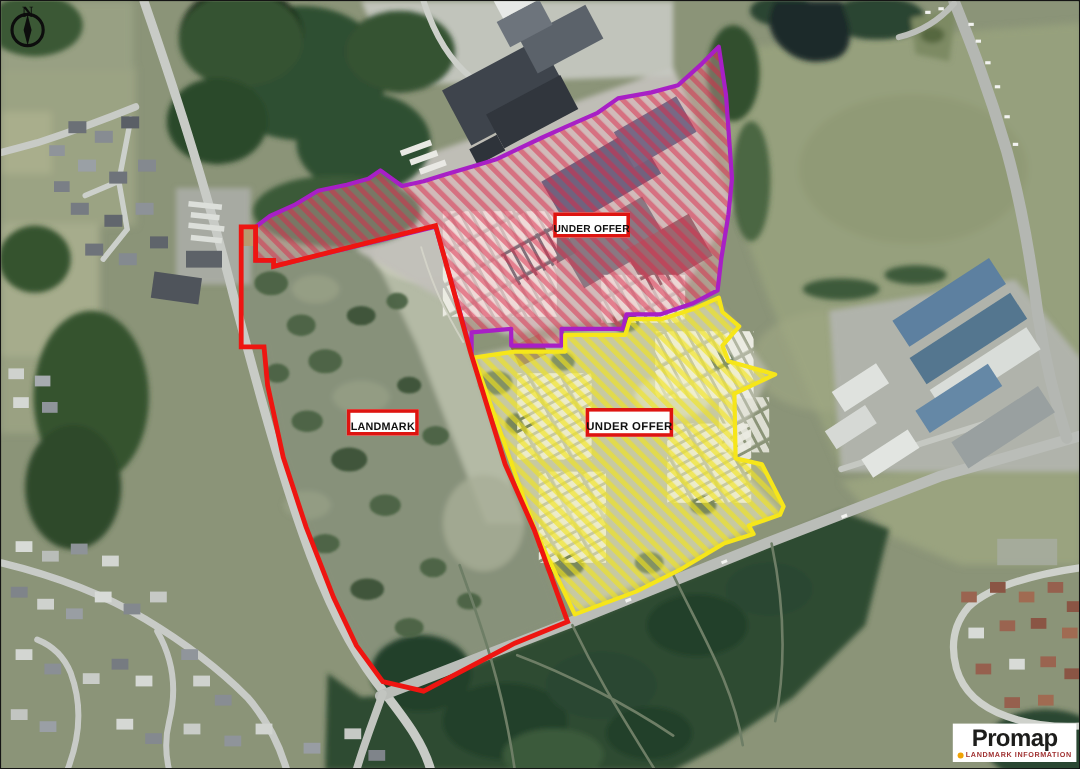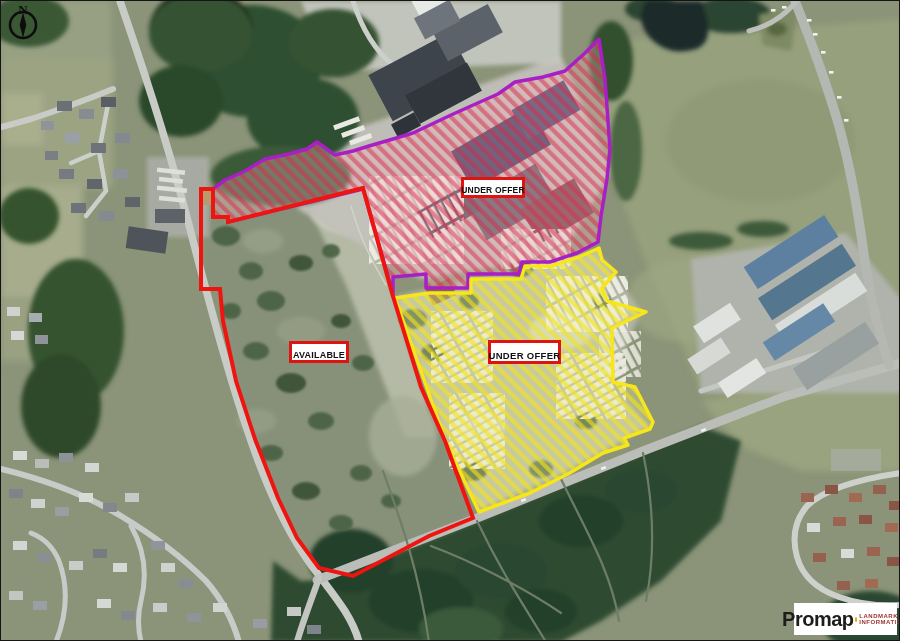--- a/index.html
+++ b/index.html
@@ -7,21 +7,21 @@
     border:1px solid #141414;box-sizing:border-box;background:#8b9478;
     font-family:"Liberation Sans",sans-serif;}
   .map-stage svg{position:absolute;left:0;top:0;}
   .site-label{position:absolute;display:flex;align-items:flex-end;justify-content:center;
     background:#fefefe;border:3px solid #de1410;box-sizing:border-box;
     font-weight:bold;color:#101010;white-space:nowrap;}
   #lbl-north{left:460px;top:176px;width:64px;height:21px;font-size:8.5px;letter-spacing:.2px;}
   #lbl-avail{left:288px;top:340px;width:60px;height:22px;font-size:9px;letter-spacing:.2px;}
   #lbl-south{left:487px;top:339px;width:73px;height:24px;font-size:9.5px;letter-spacing:.3px;}
   .promap{position:absolute;right:2px;top:602px;width:103px;height:32px;background:#ffffff;
-    display:flex;flex-direction:row;align-items:center;justify-content:center;gap:1px;}
+    display:flex;flex-direction:column;align-items:center;justify-content:center;gap:1px;}
   .promap-word{font-weight:700;font-size:20px;line-height:1;letter-spacing:-.5px;color:#1d1d1b;}
   .promap-sub{display:flex;align-items:center;gap:2px;font-weight:700;font-size:6px;
     letter-spacing:.5px;color:#a03232;}
   .promap-dot{width:5px;height:5px;border-radius:50%;background:#f0a305;}
 </style>
 </head>
 <body>
 
 <div class="map-stage">
 
@@ -313,21 +313,21 @@
     <circle cx="22" cy="24" r="13" fill="none" stroke="#0d0d0d" stroke-width="2.6"></circle>
     <text x="22" y="13" text-anchor="middle" font-family="Liberation Serif, serif" font-size="13" font-weight="bold" fill="#0d0d0d">N</text>
     <polygon points="22,11 18.7,24 22,37 25.3,24" fill="#0d0d0d"></polygon>
   </g>
 </svg>
 
   <div class="site-label" id="lbl-north">
     <span>UNDER OFFER</span>
   </div>
   <div class="site-label" id="lbl-avail">
-    <span>AVAILABLE</span>
+    <span>LANDMARK</span>
   </div>
   <div class="site-label" id="lbl-south">
     <span>UNDER OFFER</span>
   </div>
 
   <div class="promap">
     <div class="promap-word">Promap</div>
     <div class="promap-sub">
       <span class="promap-dot"></span>
       <span>LANDMARK INFORMATION</span>

